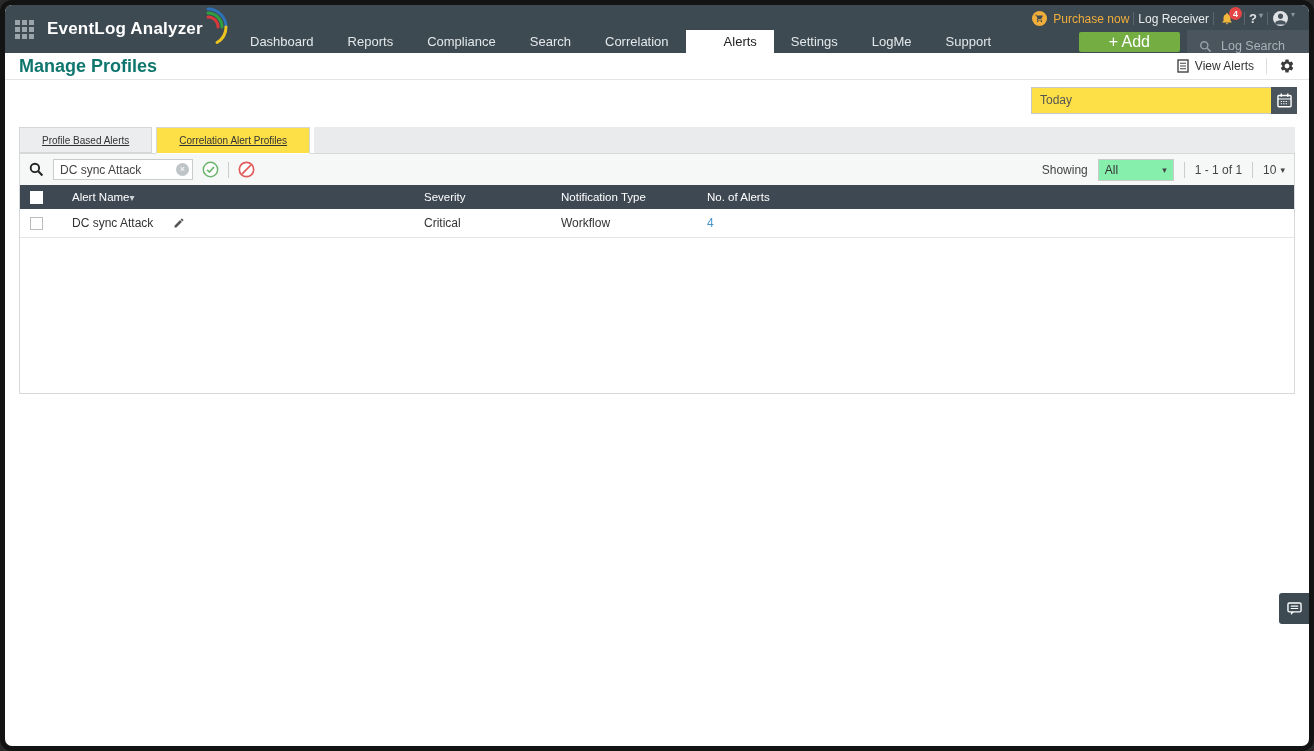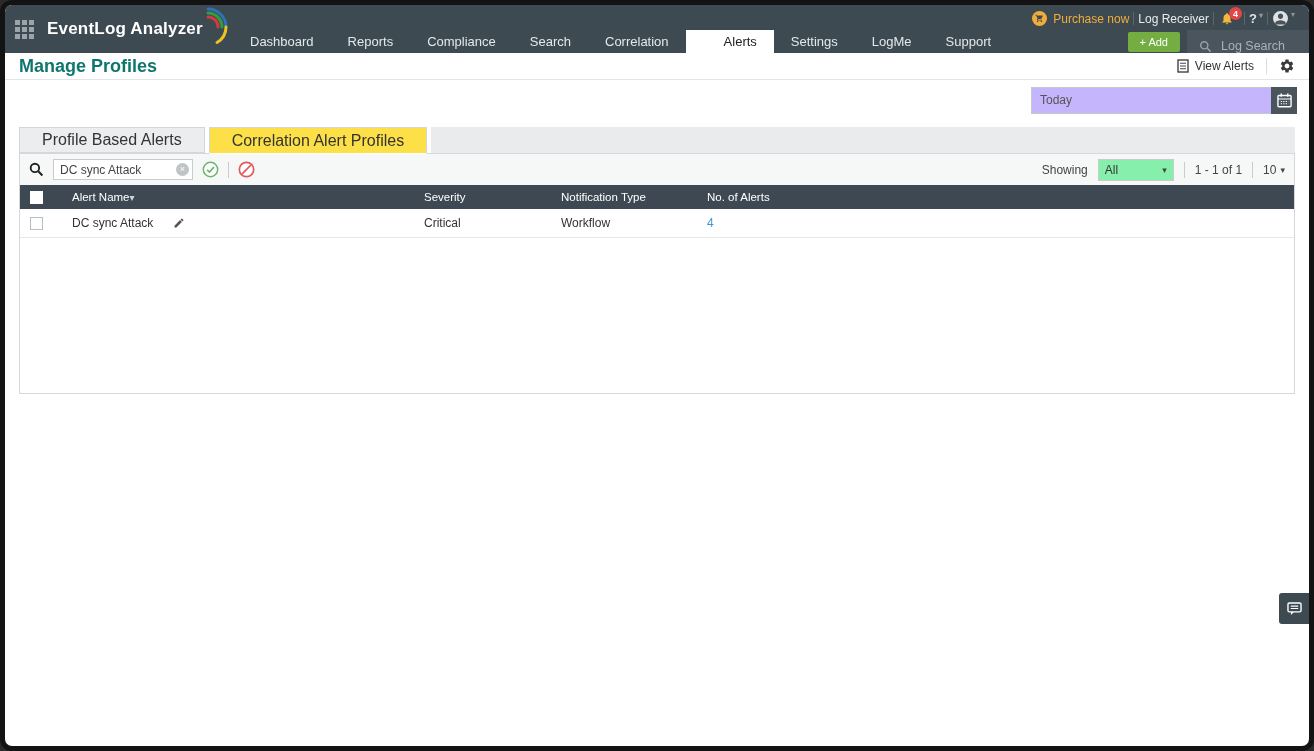--- a/index.html
+++ b/index.html
@@ -25,45 +25,45 @@
   .badge { position:absolute; top:-4px; right:-8px; background:#e64545; color:#fff; font-size:9px;
            font-weight:bold; border-radius:8px; min-width:13px; height:13px; display:flex; align-items:center;
            justify-content:center; padding:0 3px; }
   .help { font-size:13px; font-weight:bold; color:#dfe3e6; cursor:pointer; display:flex; align-items:flex-start; gap:2px; }
   .caret-sm { color:#8b959c; font-size:8px; line-height:10px; }
   .avatar-wrap { display:flex; align-items:flex-start; gap:2px; cursor:pointer; }
   .header-nav { height:23px; display:flex; align-items:stretch; }
   .nav-item { padding:0 17px; display:flex; align-items:center; font-size:13px; color:#e3e8ea; cursor:pointer; white-space:nowrap; }
   .nav-item.active { background:#fff; color:#222;padding-left:38px; }
   .nav-fill { flex:1; }
-  .add-btn { background:#74ae43; color:#fff; font-size:11px; padding:0 12px; display:flex; align-items:center;
+  .add-btn { background:#74ae43; color:#fff; font-size:16px; padding:0 30px; display:flex; align-items:center;
              border-radius:2px; height:20px; align-self:center; margin-right:7px; cursor:pointer; white-space:nowrap; }
   .log-search { background:#4a555d; color:#a9b2b8; display:flex; align-items:flex-end; gap:9px;
                 font-size:12.5px; padding:0 12px; width:122px; height:23px; cursor:pointer; }
 
   
   .title-bar { height:27px; display:flex; align-items:center; justify-content:space-between;
                padding:0 14px; border-bottom:1px solid #e3e4e5; background:#fff; }
   .page-title { font-size:18px; font-weight:bold; color:#0f766e; }
   .title-right { display:flex; align-items:center; gap:12px; }
   .view-alerts { display:flex; align-items:center; gap:6px; font-size:12px; color:#333; cursor:pointer; }
   .tsep { width:1px; height:16px; background:#ddd; }
   .gear-btn { display:flex; align-items:center; cursor:pointer; }
 
   
   .date-row { height:40px; display:flex; align-items:center; justify-content:flex-end; padding-right:12px; }
   .date-box { display:flex; cursor:pointer; }
   .date-input { width:240px; height:27px; border:1px solid #c5c9cb; border-right:none; font-size:12px; color:#555;
-                padding:0 8px; display:flex; align-items:center; background:#c4b5fd; }
+                padding:0 8px; display:flex; align-items:center; background:#fde047; }
   .cal-btn { width:26px; height:27px; background:#4a545c; display:flex; align-items:center; justify-content:center; }
 
   
   .tabs-row { display:flex; margin:7px 14px 0; height:26px; align-items:flex-end; }
-  .tab { height:26px; padding:0 22px; display:flex; align-items:center; font-size:16px; color:#333;
-         border:1px solid #d4d6d7; background:#ecedee; margin-right:4px; cursor:pointer; white-space:nowrap; }
+  .tab { height:26px; padding:0 22px; display:flex; align-items:center; font-size:10px; color:#333;
+         border:1px solid #d4d6d7; background:#ecedee; margin-right:4px; cursor:pointer; white-space:nowrap;text-decoration:underline; }
   .tab.active { background:#fde047; border-bottom:1px solid #fff; position:relative; z-index:2; margin-bottom:-1px; height:27px; }
   .tabs-filler { flex:1; background:#e9ebec; height:26px; }
 
   
   .panel { margin:0 14px; border:1px solid #d6d8d9; background:#fff; height:241px; position:relative; z-index:1; }
   .toolbar { height:31px; background:#f6f7f7; display:flex; align-items:center; justify-content:space-between; padding:0 9px; }
   .toolbar-left { display:flex; align-items:center; gap:9px; }
   .search-wrap { position:relative; display:flex; align-items:center; }
   .search-input { width:140px; height:21px; border:1px solid #c9cbcc; font-size:12px; color:#444;
                   padding:0 20px 0 6px; font-family:"Liberation Sans",sans-serif; outline:none; background:#fff; }

